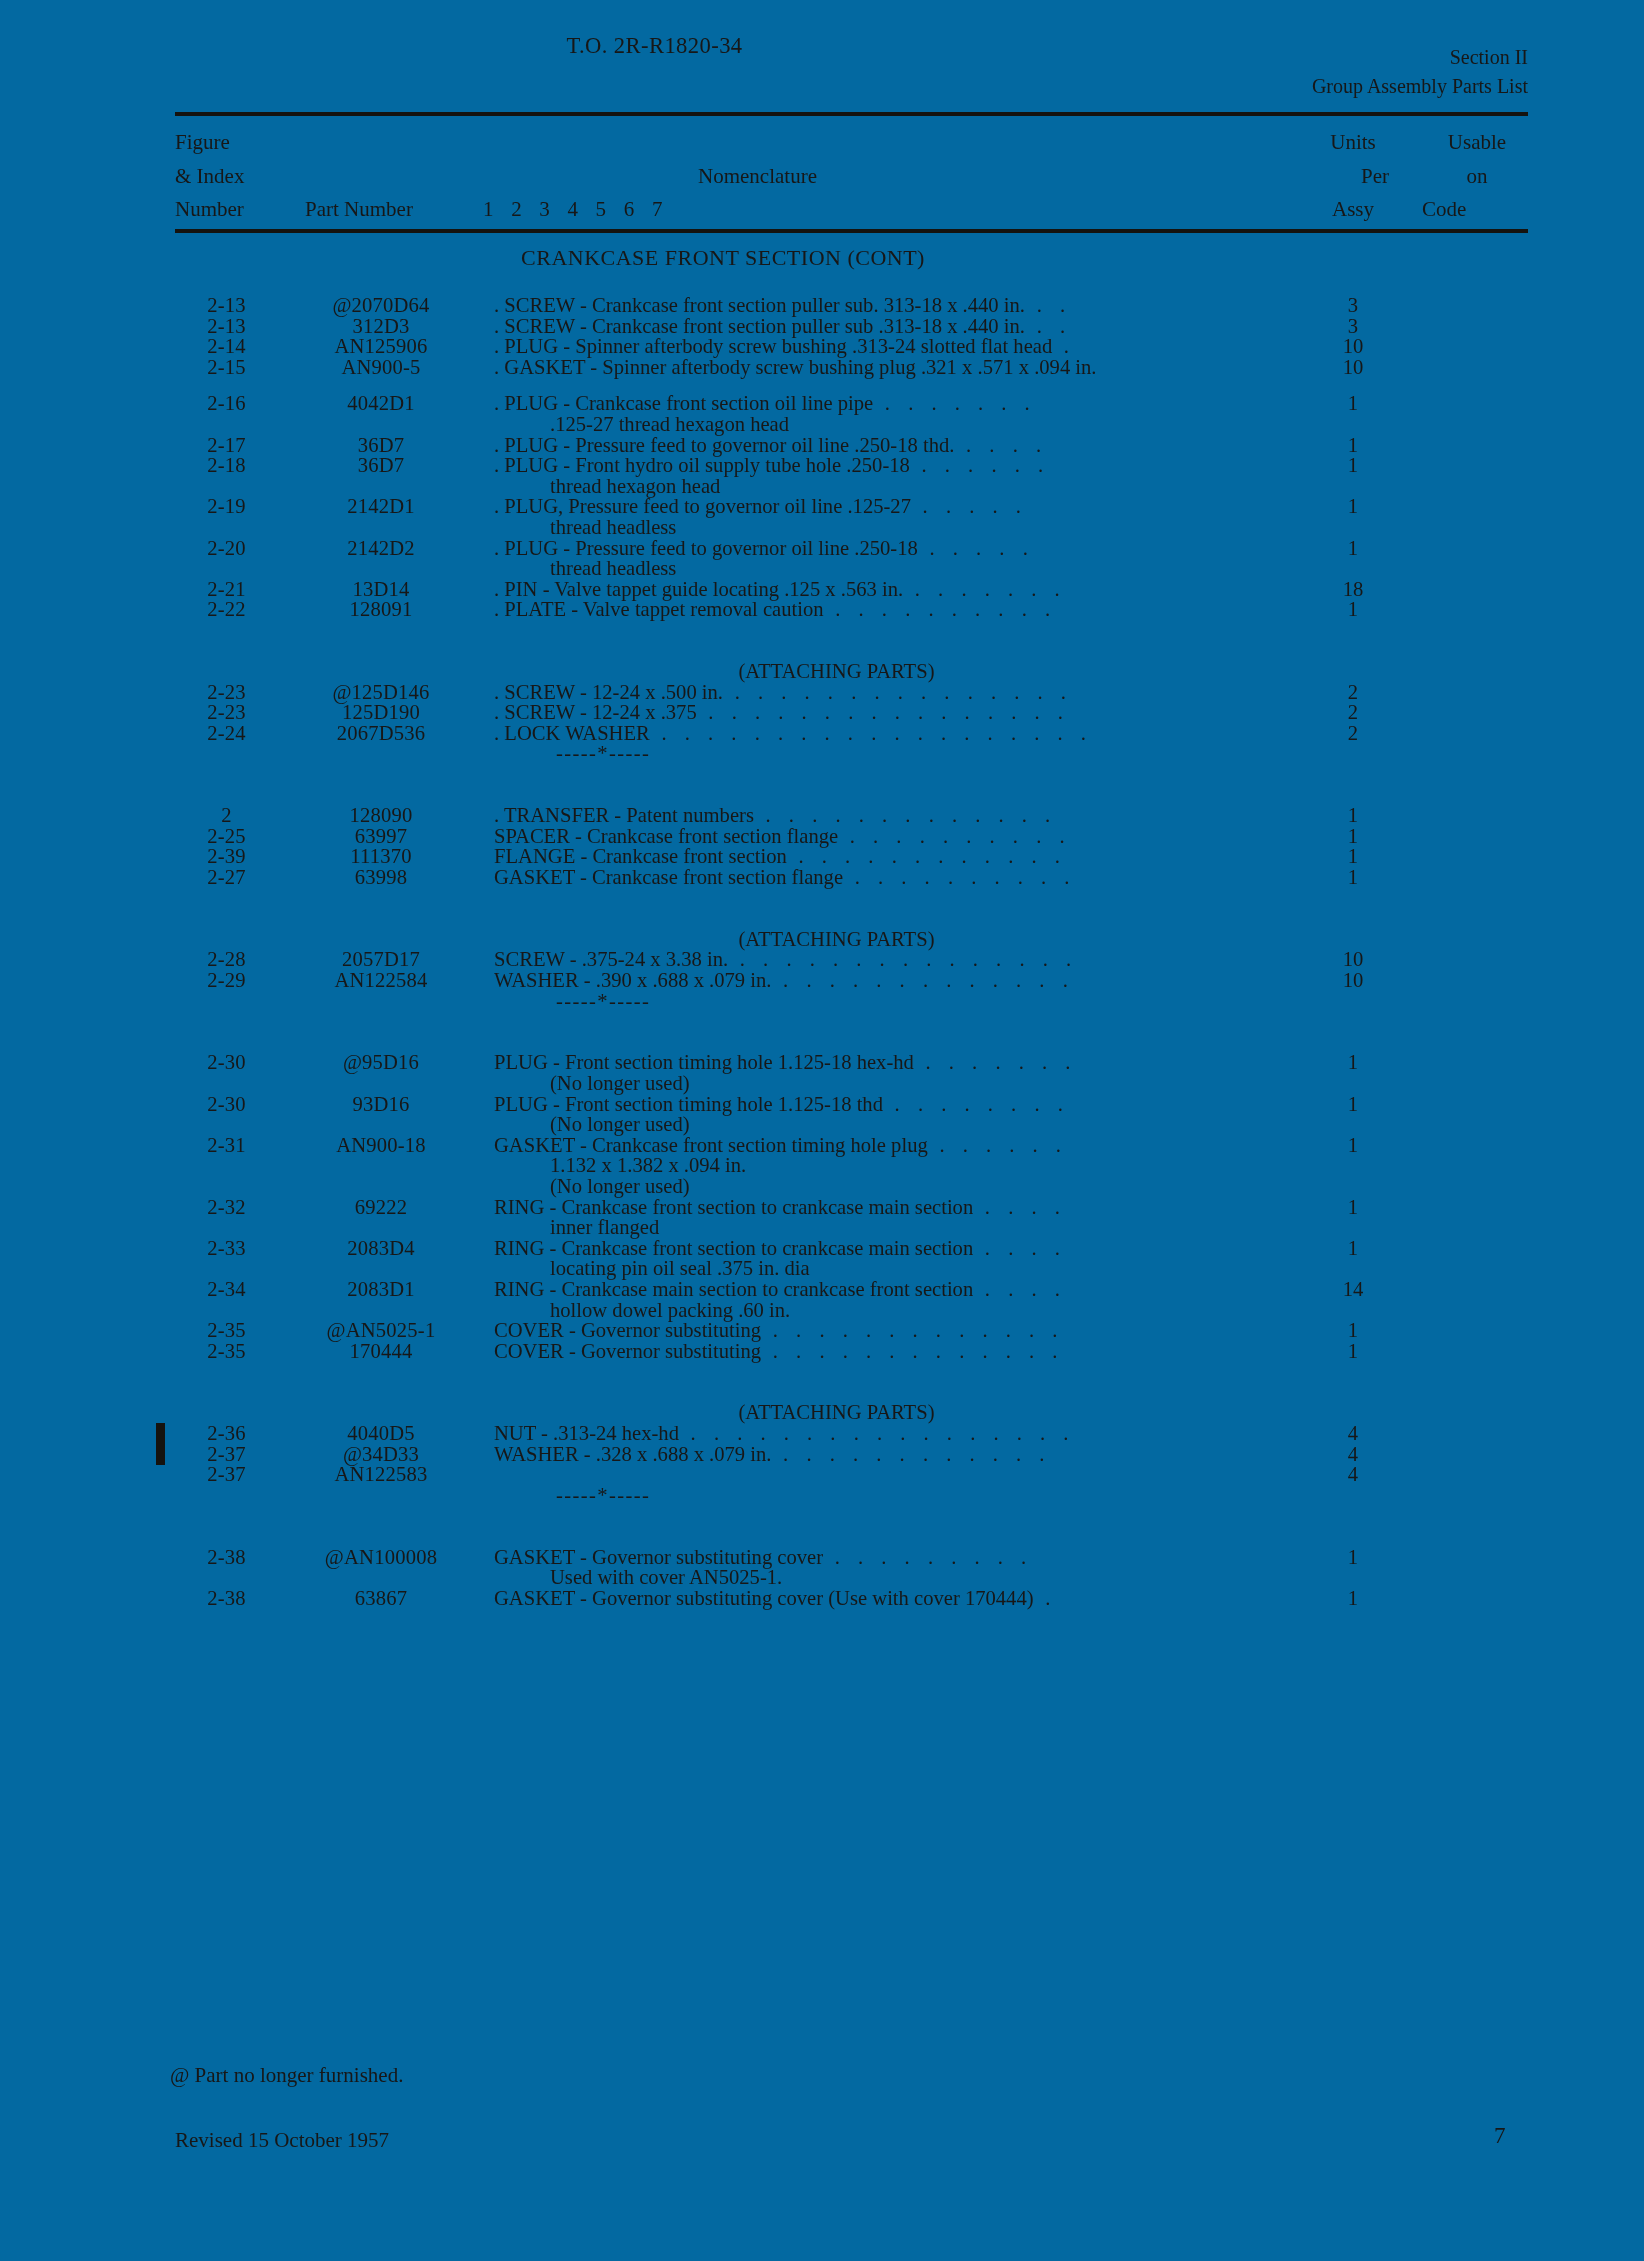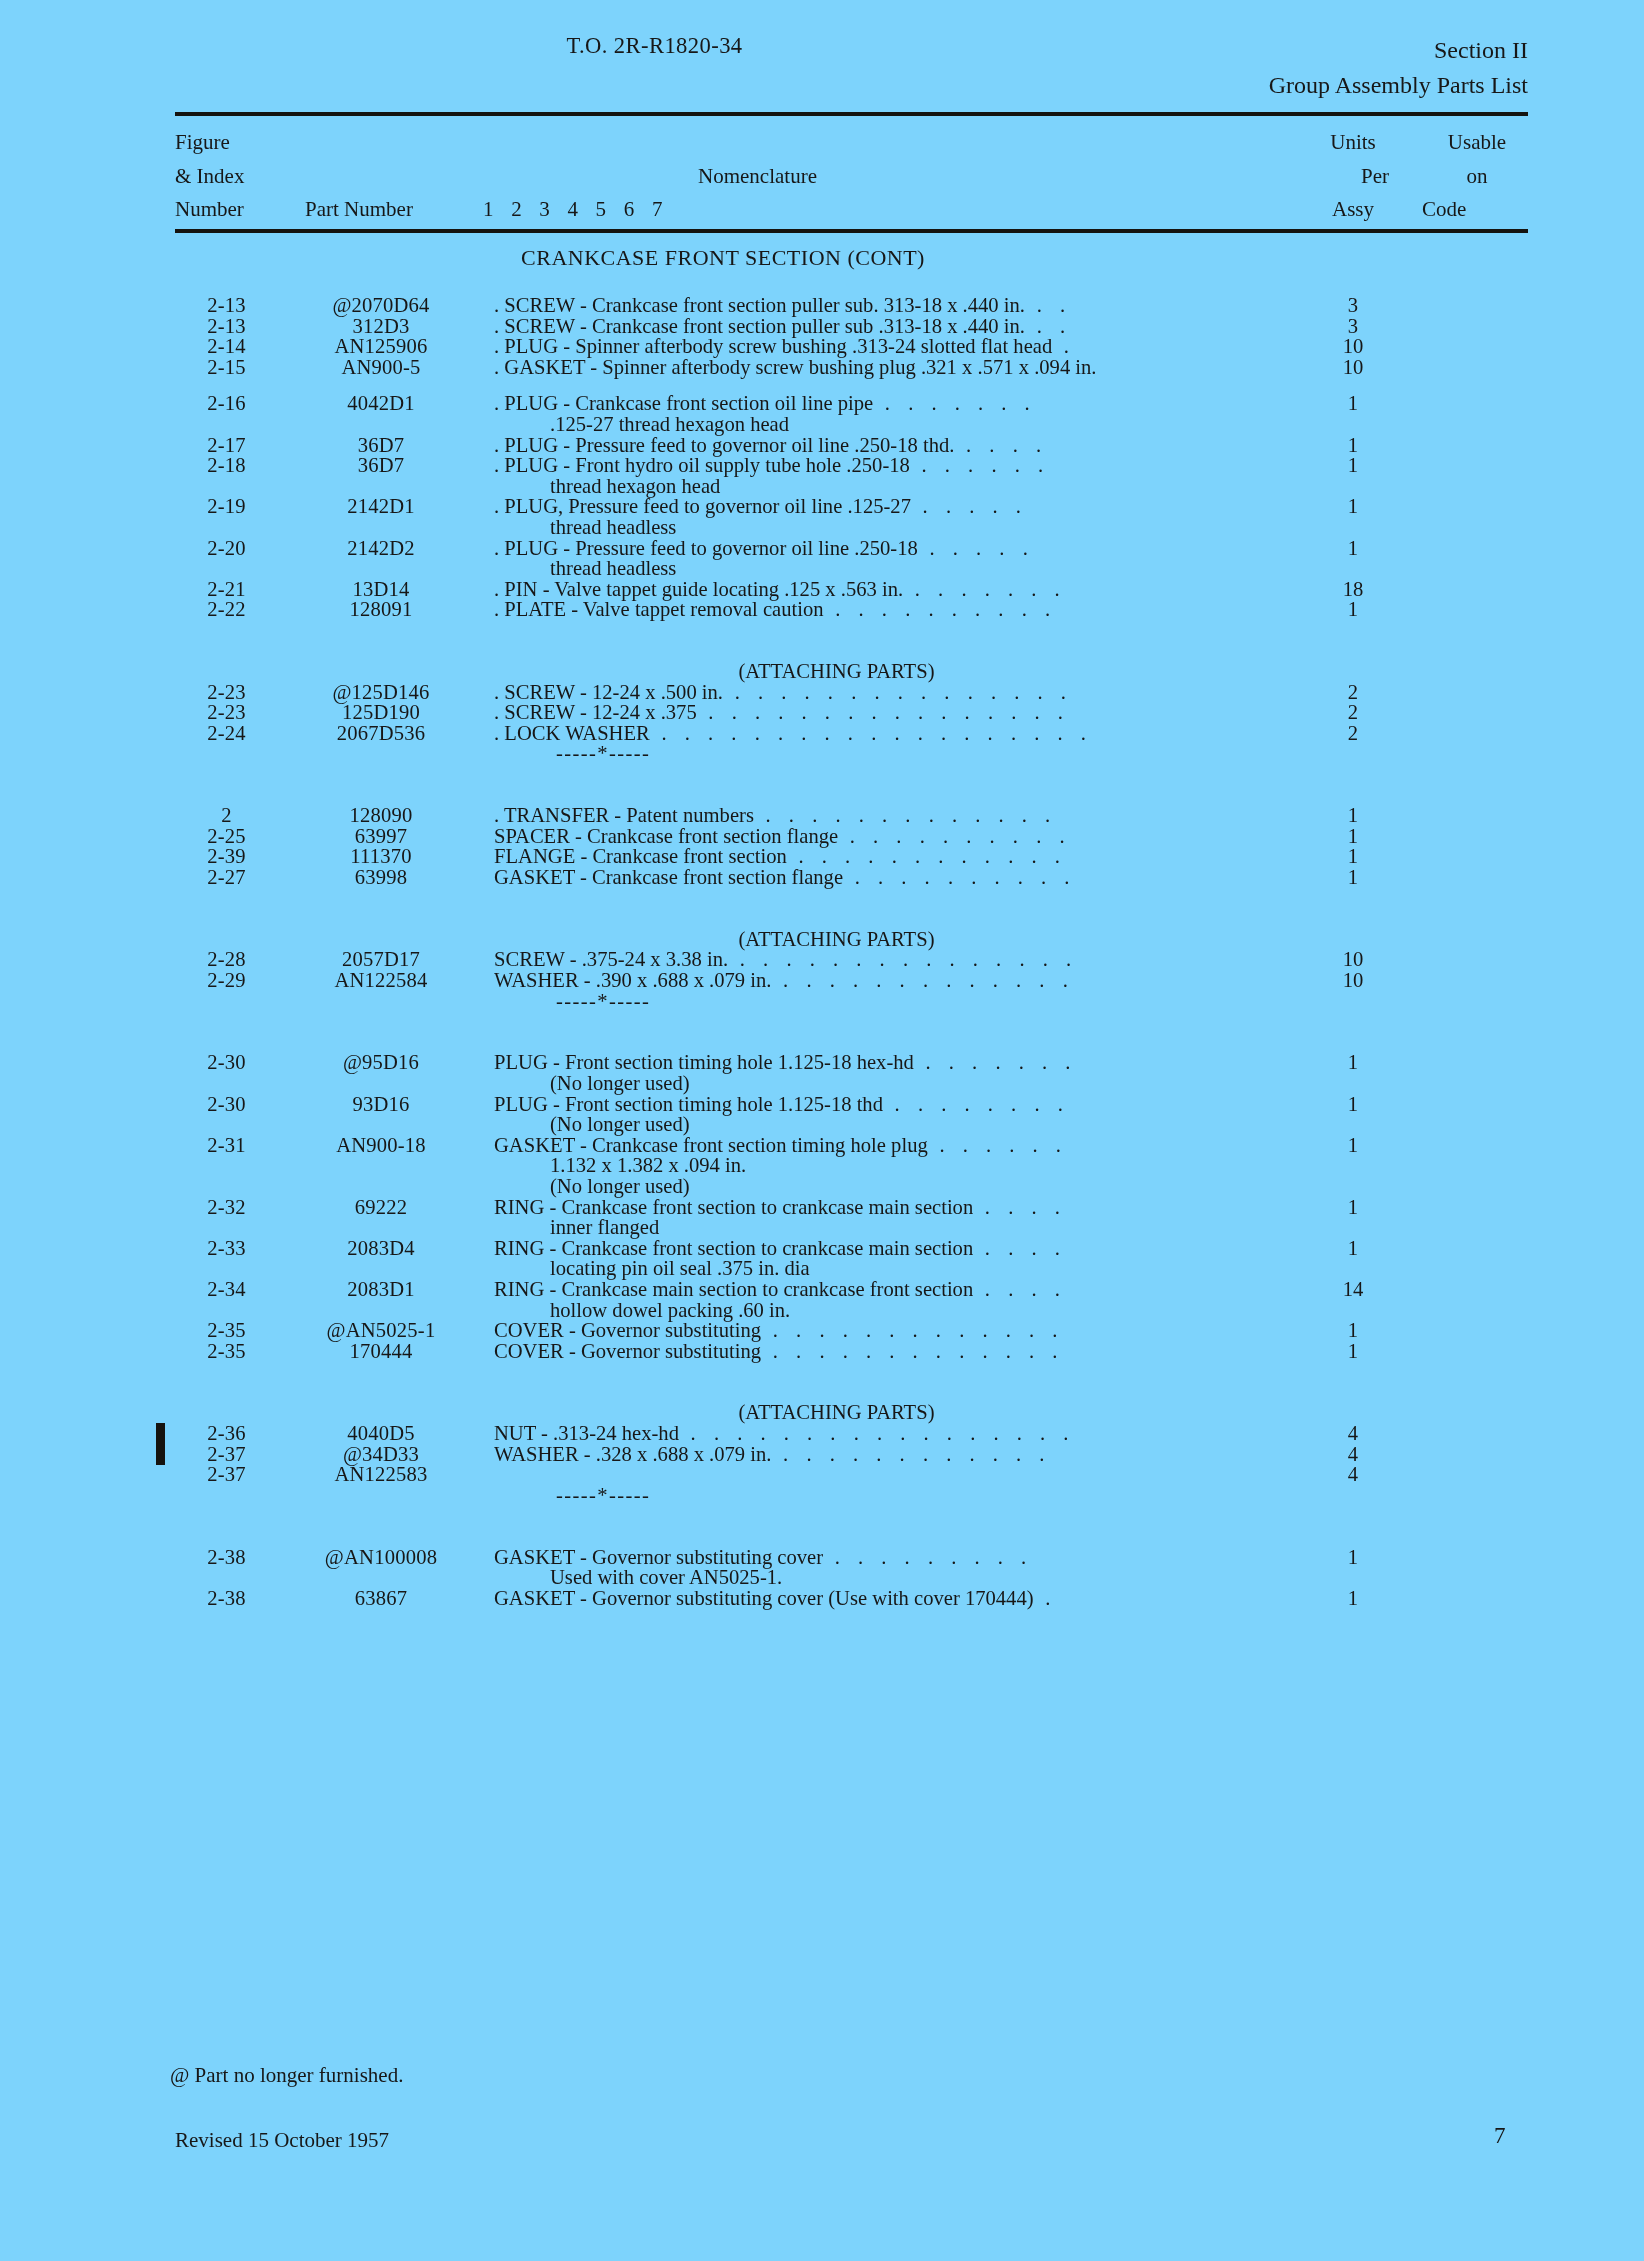--- a/index.html
+++ b/index.html
@@ -9,21 +9,21 @@
     background: #ffffff;
   }
   body {
     font-family: "Liberation Serif", "DejaVu Serif", serif;
     color: #171717;
   }
   .page {
     position: relative;
     width: 1645px;
     height: 2261px;
-    background: #7dd3fc;
+    background: #0369a1;
     overflow: hidden;
   }
 
   
   .hdr {
     position: absolute;
     top: 33px;
     left: 175px;
     width: 1353px;
     height: 75px;
@@ -33,23 +33,23 @@
     left: 0;
     top: 0;
     width: 959px;
     text-align: center;
     font-size: 22.6px;
     letter-spacing: 0.4px;
   }
   .hdr-right {
     position: absolute;
     right: 0;
-    top: 0;
+    top: 10px;
     text-align: right;
-    font-size: 24px;
+    font-size: 20px;
     line-height: 1.45;
   }
 
   .rule {
     position: absolute;
     left: 175px;
     width: 1353px;
     height: 4.1px;
     background: #15130f;
   }

